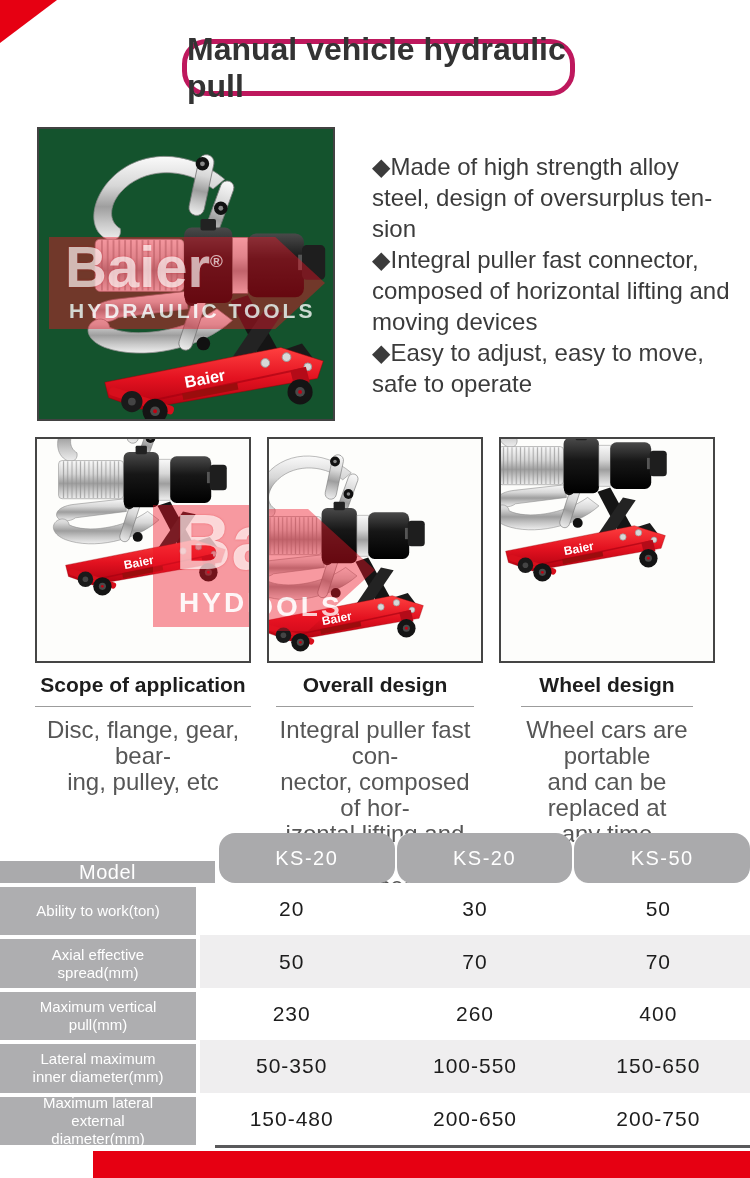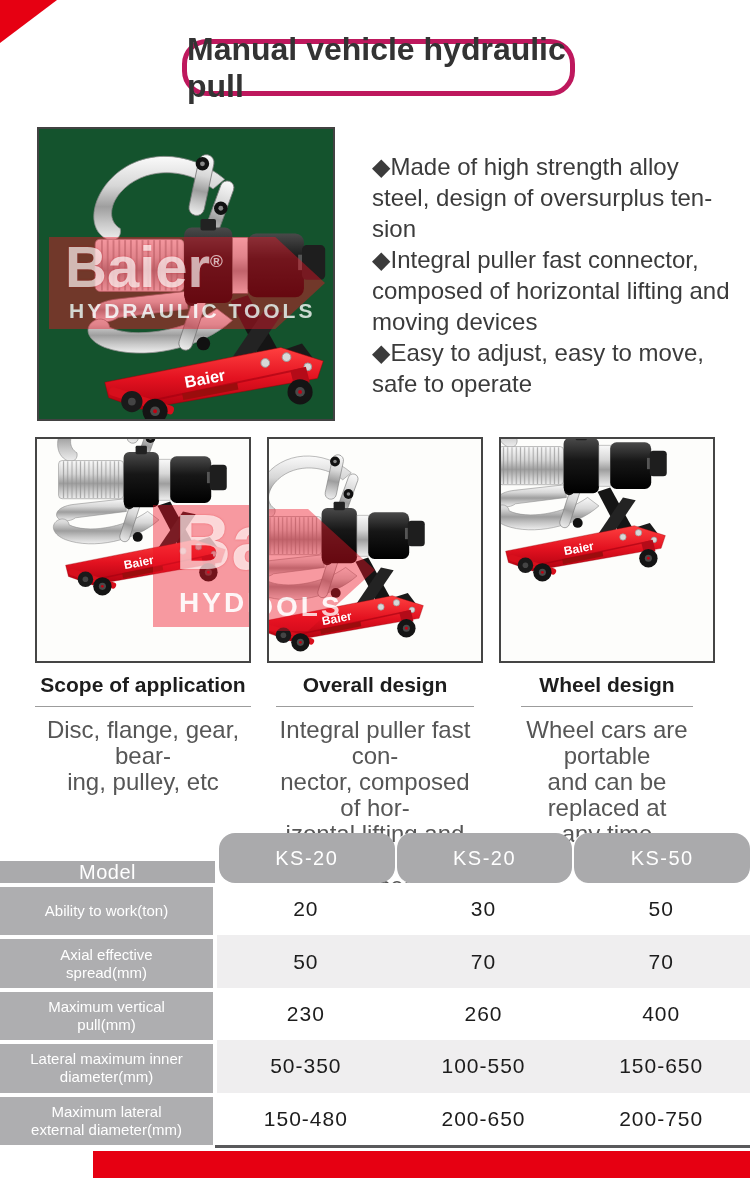--- a/index.html
+++ b/index.html
@@ -58,21 +58,21 @@
   
   .spec { position:absolute; left:0; top:833px; width:750px; }
   .t-head { display:flex; height:50px; }
   .th-label { width:215px; background:#aaaaac; color:#fff; font-size:20px; letter-spacing:.5px;
               display:flex; align-items:center; justify-content:center;margin-top:28px; }
   .th-vals { flex:1; margin-left:4px; display:flex; }
   .th { flex:1; display:flex; align-items:center; justify-content:center; background:#aaaaac;
         color:#fff; font-size:20px; letter-spacing:1.5px; border-left:2px solid #fff;border-radius:16px; }
   .th:first-child { border-left:none; }
   .t-row { display:flex; height:52.4px; }
-  .t-label { width:213px; box-sizing:border-box; border-top:4px solid #fff; background:#aeaeb0;
+  .t-label { width:196px; box-sizing:border-box; border-top:4px solid #fff; background:#aeaeb0;
              color:#fff; font-size:15px; line-height:18px; text-align:center; padding:16px 24px;
              display:flex; align-items:center; justify-content:center; }
   .t-vals { flex:1; margin-left:4px; display:flex; background:#fff; }
   .t-row.alt .t-vals { background:#efeeef; }
   .t-cell { flex:1; display:flex; align-items:center; justify-content:center;
             font-size:21px; color:#1c1c1c; letter-spacing:1px; }
   .t-bottom-line { position:absolute; left:215px; top:312px; width:535px; height:3px; background:#59595b; }
 
   .defs-holder { position:absolute; width:0; height:0; overflow:hidden; }
   .photo-svg { display:block; width:100%; height:100%; }

